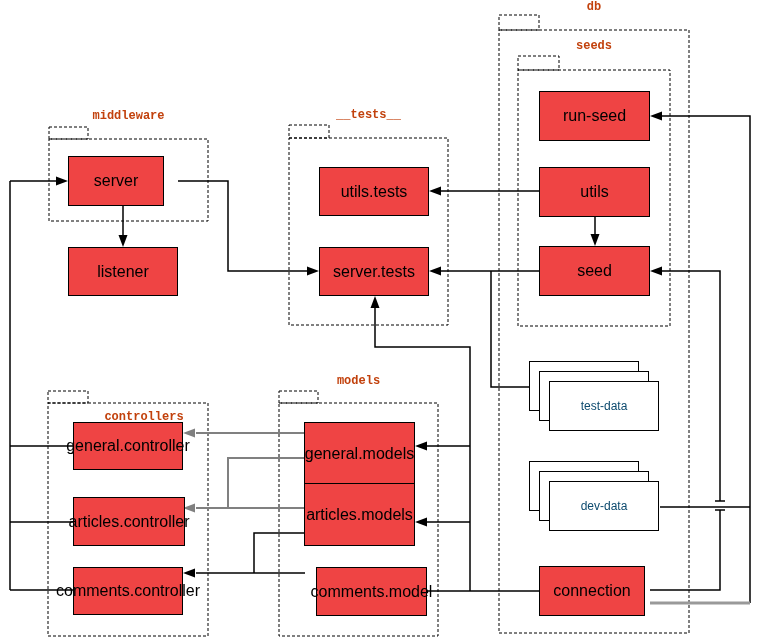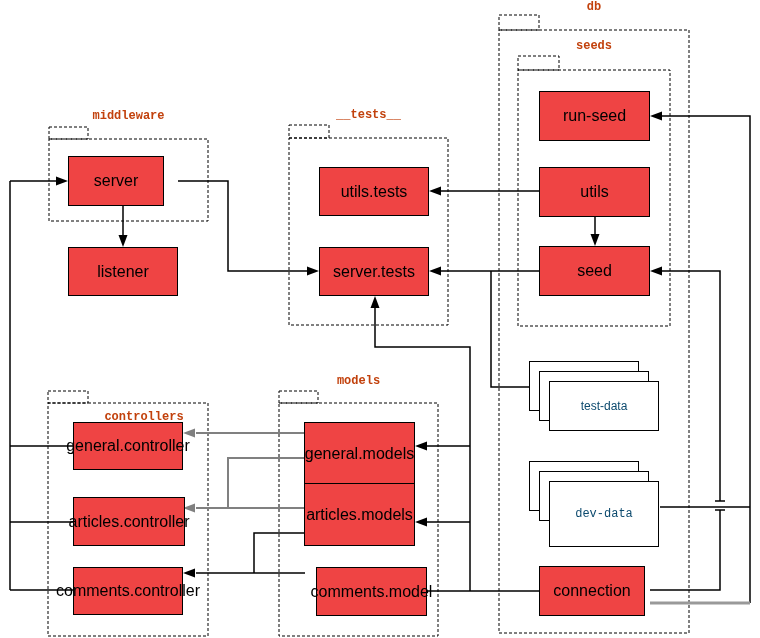--- a/index.html
+++ b/index.html
@@ -172,21 +172,21 @@
   <div class="node" style="left:539px;top:566px;width:106px;height:50px;">connection</div>
 
   <div class="card" style="left:529px;top:361px;width:110px;height:50px;"></div>
   <div class="card" style="left:539px;top:371px;width:110px;height:50px;"></div>
   <div class="card" style="left:549px;top:381px;width:110px;height:50px;">
     <div class="lbl">test-data</div>
   </div>
 
   <div class="card" style="left:529px;top:461px;width:110px;height:50px;"></div>
   <div class="card" style="left:539px;top:471px;width:110px;height:50px;"></div>
-  <div class="card" style="left:549px;top:481px;width:110px;height:66px;font-family:Liberation Mono, monospace;">
+  <div class="card" style="left:549px;top:481px;width:110px;height:50px;">
     <div class="lbl">dev-data</div>
   </div>
 
   <div class="node" style="left:73px;top:422px;width:110px;height:48px;">general.controller</div>
   <div class="node" style="left:73px;top:497px;width:112px;height:49px;">articles.controller</div>
   <div class="node" style="left:73px;top:567px;width:110px;height:48px;">comments.controller</div>
 
   <div class="node" style="left:304px;top:422px;width:111px;height:64px;">general.models</div>
   <div class="node" style="left:304px;top:483px;width:111px;height:63px;">articles.models</div>
   <div class="node" style="left:316px;top:567px;width:111px;height:49px;">comments.model</div>

